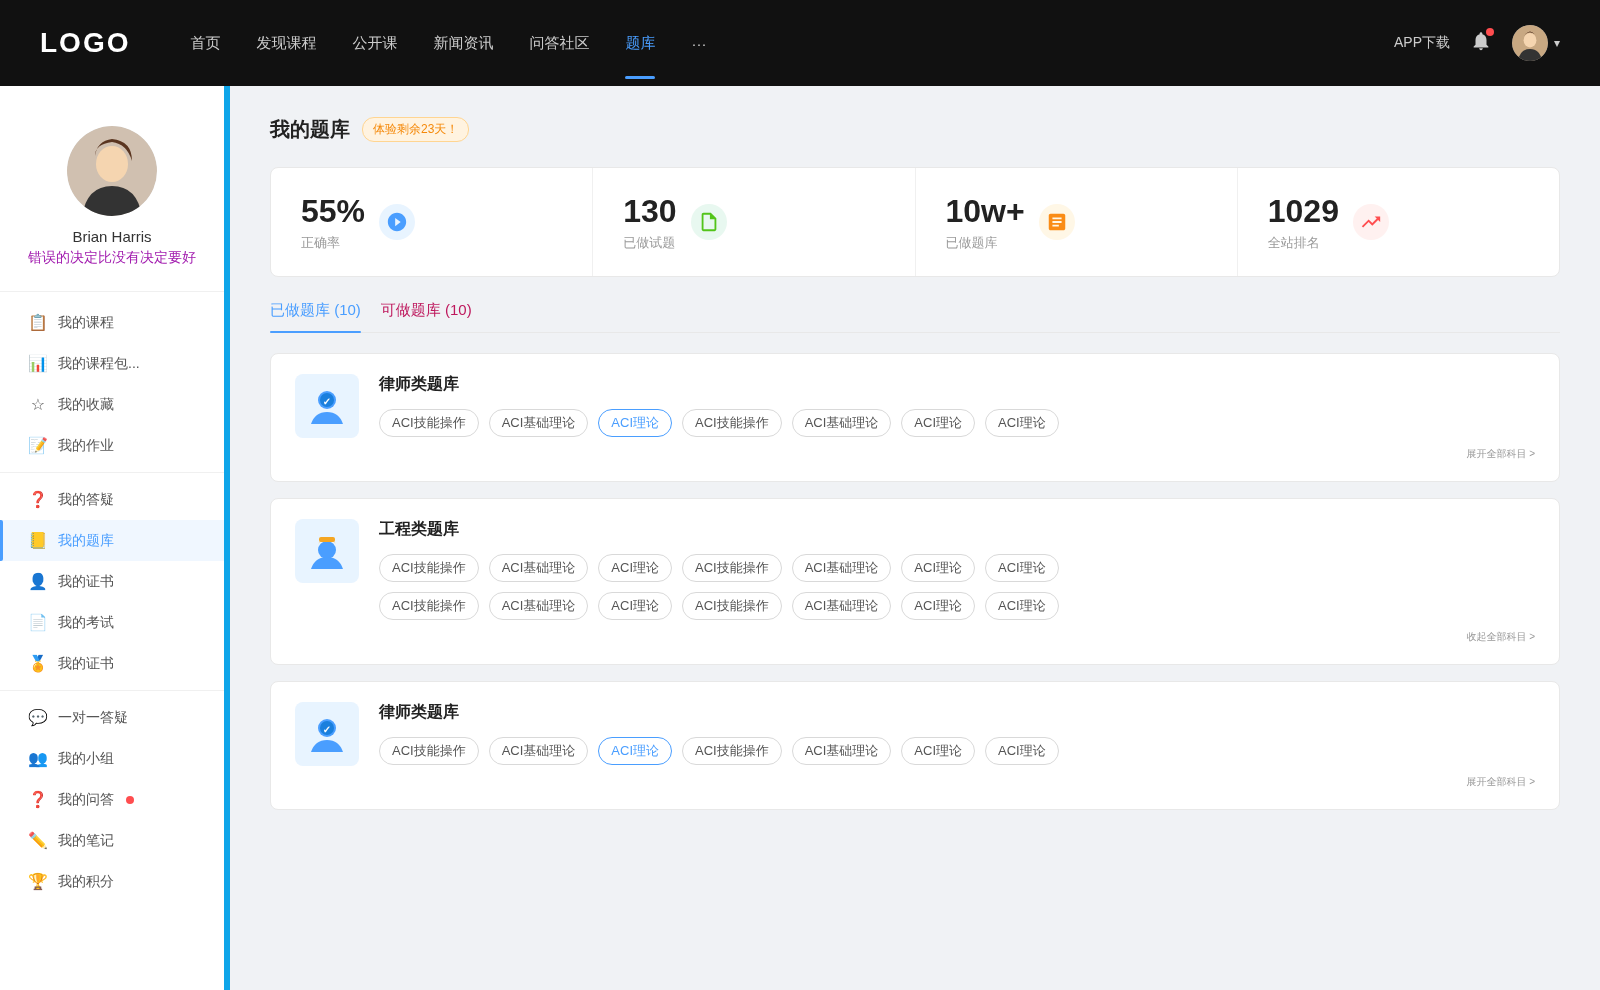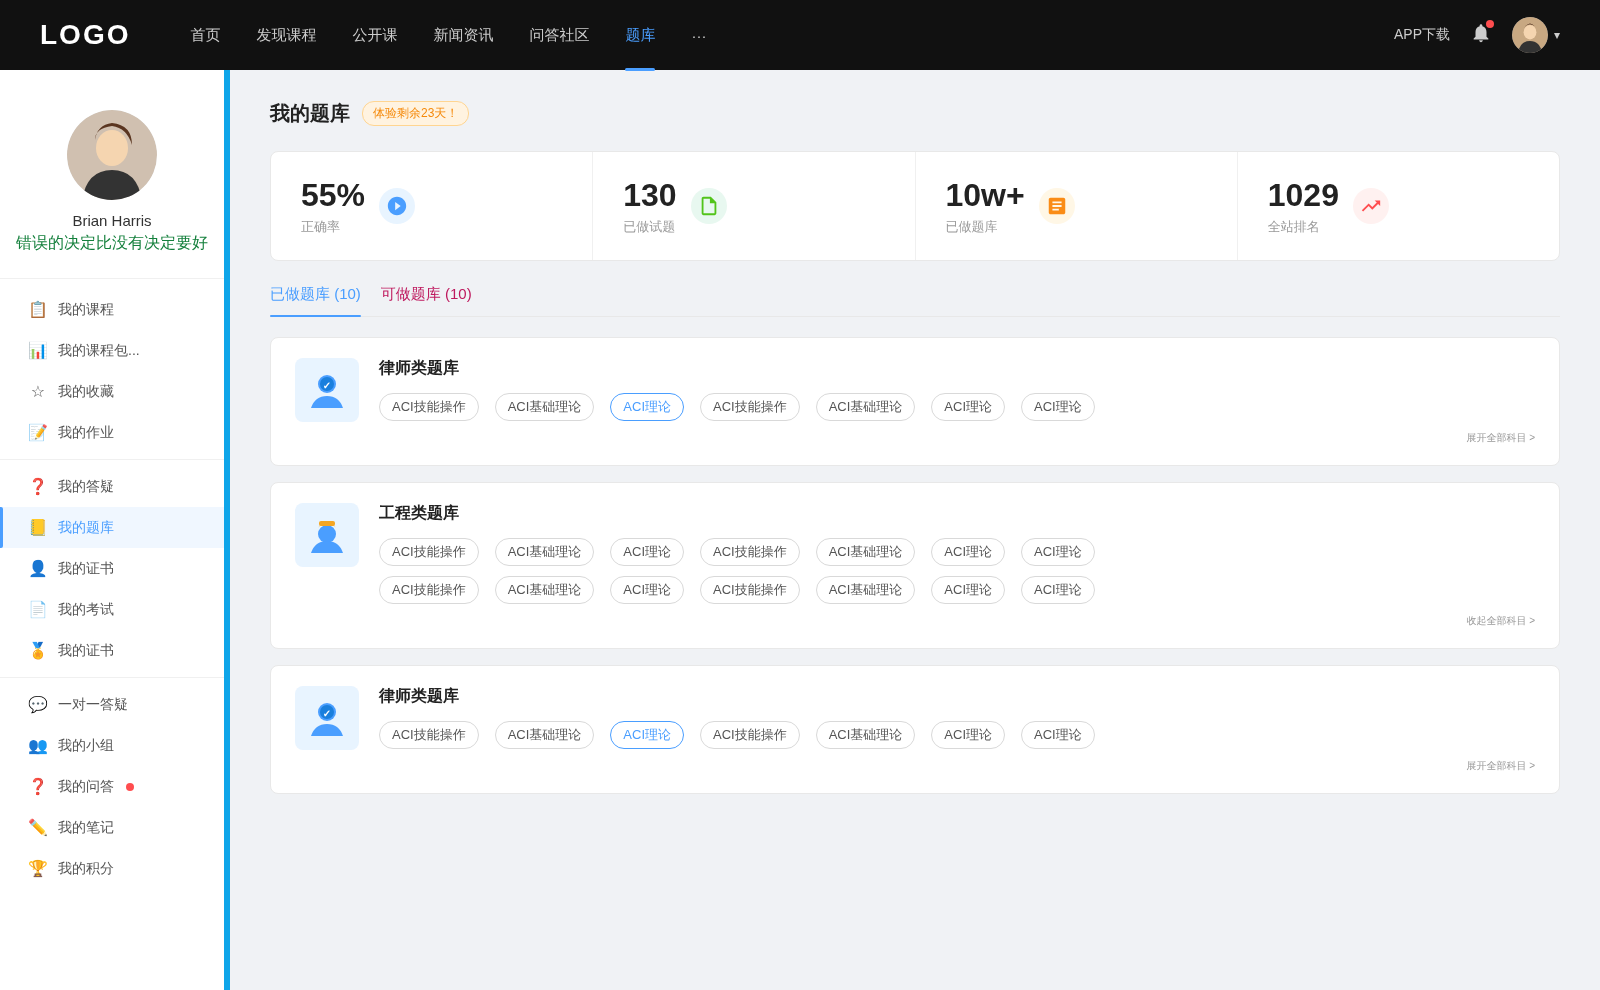--- a/index.html
+++ b/index.html
@@ -1,21 +1,21 @@
 <!DOCTYPE html>
 <html><head>
   <meta charset="utf-8">
   <style>
     * { box-sizing: border-box; margin: 0; padding: 0; }
     body { font-family: -apple-system, BlinkMacSystemFont, 'PingFang SC', 'Microsoft YaHei', sans-serif; background: #f0f2f5; min-height: 990px; }
 
     
     .navbar {
       background: #111;
-      height: 70px;
+      height: 86px;
       display: flex;
       align-items: center;
       padding: 0 40px;
       position: relative;
     }
     .navbar-logo {
       color: #fff;
       font-size: 28px;
       font-weight: bold;
       letter-spacing: 2px;
@@ -121,22 +121,22 @@
       width: 90px;
       height: 90px;
     }
     .profile-name {
       font-size: 15px;
       color: #333;
       font-weight: 500;
       margin-bottom: 4px;
     }
     .profile-motto {
-      font-size: 16px;
-      color: #15803d;
+      font-size: 14px;
+      color: #a21caf;
     }
     .sidebar-menu {
       list-style: none;
     }
     .sidebar-menu li {
       display: flex;
       align-items: center;
       gap: 10px;
       padding: 11px 28px;
       font-size: 14px;
@@ -305,21 +305,21 @@
     }
     .subject-title {
       font-size: 16px;
       font-weight: 600;
       color: #222;
       margin-bottom: 14px;
     }
     .subject-tags {
       display: flex;
       flex-wrap: wrap;
-      gap: 16px;
+      gap: 10px;
       margin-bottom: 10px;
     }
     .tag {
       padding: 4px 12px;
       border-radius: 14px;
       font-size: 13px;
       border: 1px solid #d9d9d9;
       color: #555;
       cursor: pointer;
       background: #fff;

